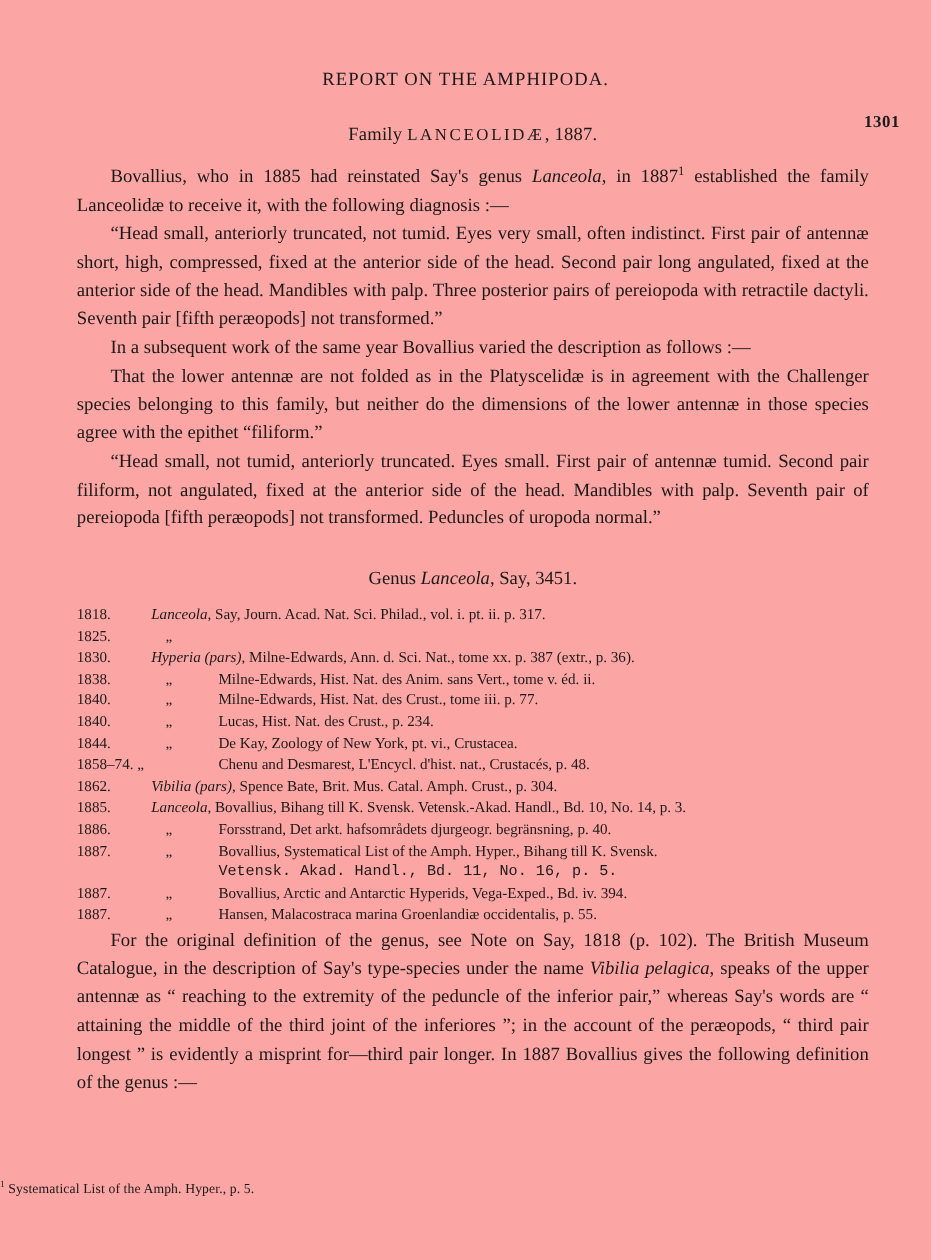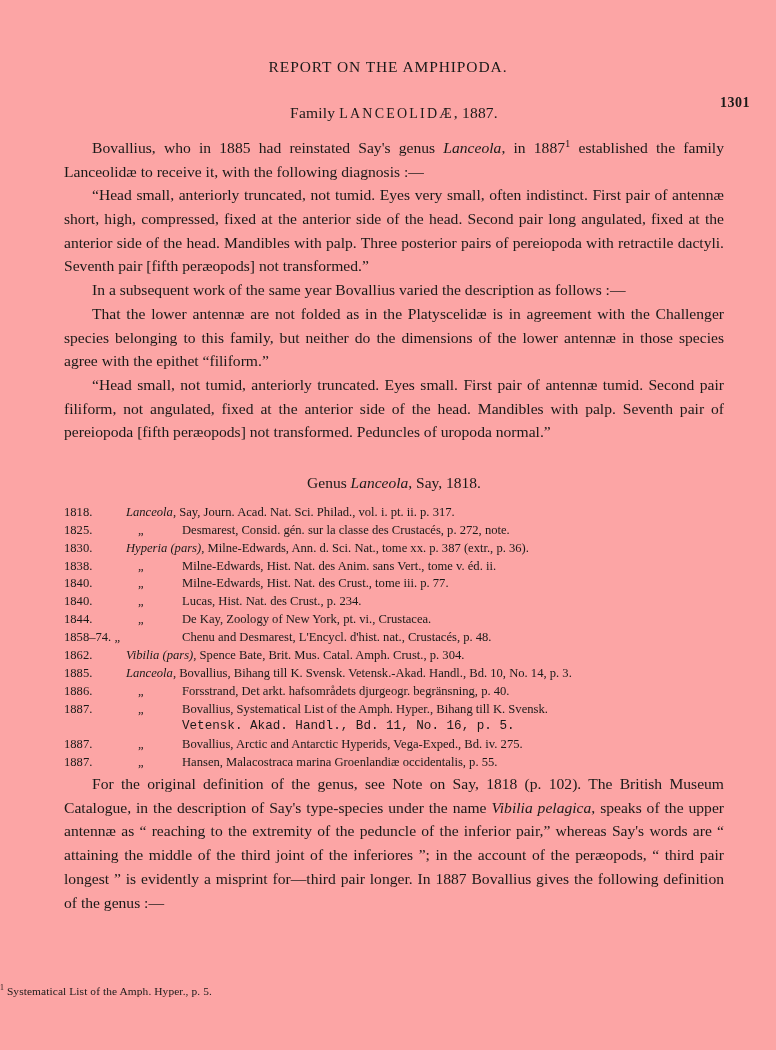--- a/index.html
+++ b/index.html
@@ -150,34 +150,33 @@
 
     <p class="body-par">“Head small, anteriorly truncated, not tumid.   Eyes very small, often indistinct.   First pair of antennæ short, high, compressed, fixed at the anterior side of the head.   Second pair long angulated, fixed at the anterior side of the head.   Mandibles with palp.   Three posterior pairs of pereiopoda with retractile dactyli.   Seventh pair [fifth peræopods] not transformed.”</p>
 
     <p class="body-par">In a subsequent work of the same year Bovallius varied the description as follows :—</p>
 
     <p class="body-par">That the lower antennæ are not folded as in the Platyscelidæ is in agreement with the Challenger species belonging to this family, but neither do the dimensions of the lower antennæ in those species agree with the epithet “filiform.”</p>
 
     <p class="body-par">“Head small, not tumid, anteriorly truncated.   Eyes small.   First pair of antennæ tumid.   Second pair filiform, not angulated, fixed at the anterior side of the head.   Mandibles with palp.   Seventh pair of pereiopoda [fifth peræopods] not transformed.   Peduncles of uropoda normal.”</p>
 
     <div class="genus-heading">
-      <span>Genus </span><i>Lanceola</i><span>, Say, 1818.</span>
+      <span>Genus </span><i>Lanceola</i><span>, Say, 3451.</span>
     </div>
 
     <div class="synonymy">
 
       <div class="syn-row">
         <span class="syn-year">1818.</span>
         <span class="syn-ref"><i>Lanceola</i><span>, Say, Journ. Acad. Nat. Sci. Philad., vol. i. pt. ii. p. 317.</span></span>
       </div>
 
       <div class="syn-row">
         <span class="syn-year">1825.</span>
         <span class="syn-auth"><span class="ditto">„</span></span>
-        <span class="syn-ref">Desmarest, Consid. gén. sur la classe des Crustacés, p. 272, note.</span>
       </div>
 
       <div class="syn-row">
         <span class="syn-year">1830.</span>
         <span class="syn-ref"><i>Hyperia (pars)</i><span>, Milne-Edwards, Ann. d. Sci. Nat., tome xx. p. 387 (extr., p. 36).</span></span>
       </div>
 
       <div class="syn-row">
         <span class="syn-year">1838.</span>
         <span class="syn-auth"><span class="ditto">„</span></span>
@@ -228,21 +227,21 @@
         <span class="syn-year">1887.</span>
         <span class="syn-auth"><span class="ditto">„</span></span>
         <span class="syn-ref">Bovallius, Systematical List of the Amph. Hyper., Bihang till K. Svensk.</span>
       </div>
 
       <div class="syn-cont">Vetensk. Akad. Handl., Bd. 11, No. 16, p. 5.</div>
 
       <div class="syn-row">
         <span class="syn-year">1887.</span>
         <span class="syn-auth"><span class="ditto">„</span></span>
-        <span class="syn-ref">Bovallius, Arctic and Antarctic Hyperids, Vega-Exped., Bd. iv. 275.</span>
+        <span class="syn-ref">Bovallius, Arctic and Antarctic Hyperids, Vega-Exped., Bd. iv. 394.</span>
       </div>
 
       <div class="syn-row">
         <span class="syn-year">1887.</span>
         <span class="syn-auth"><span class="ditto">„</span></span>
         <span class="syn-ref">Hansen, Malacostraca marina Groenlandiæ occidentalis, p. 55.</span>
       </div>
 
     </div>
 

